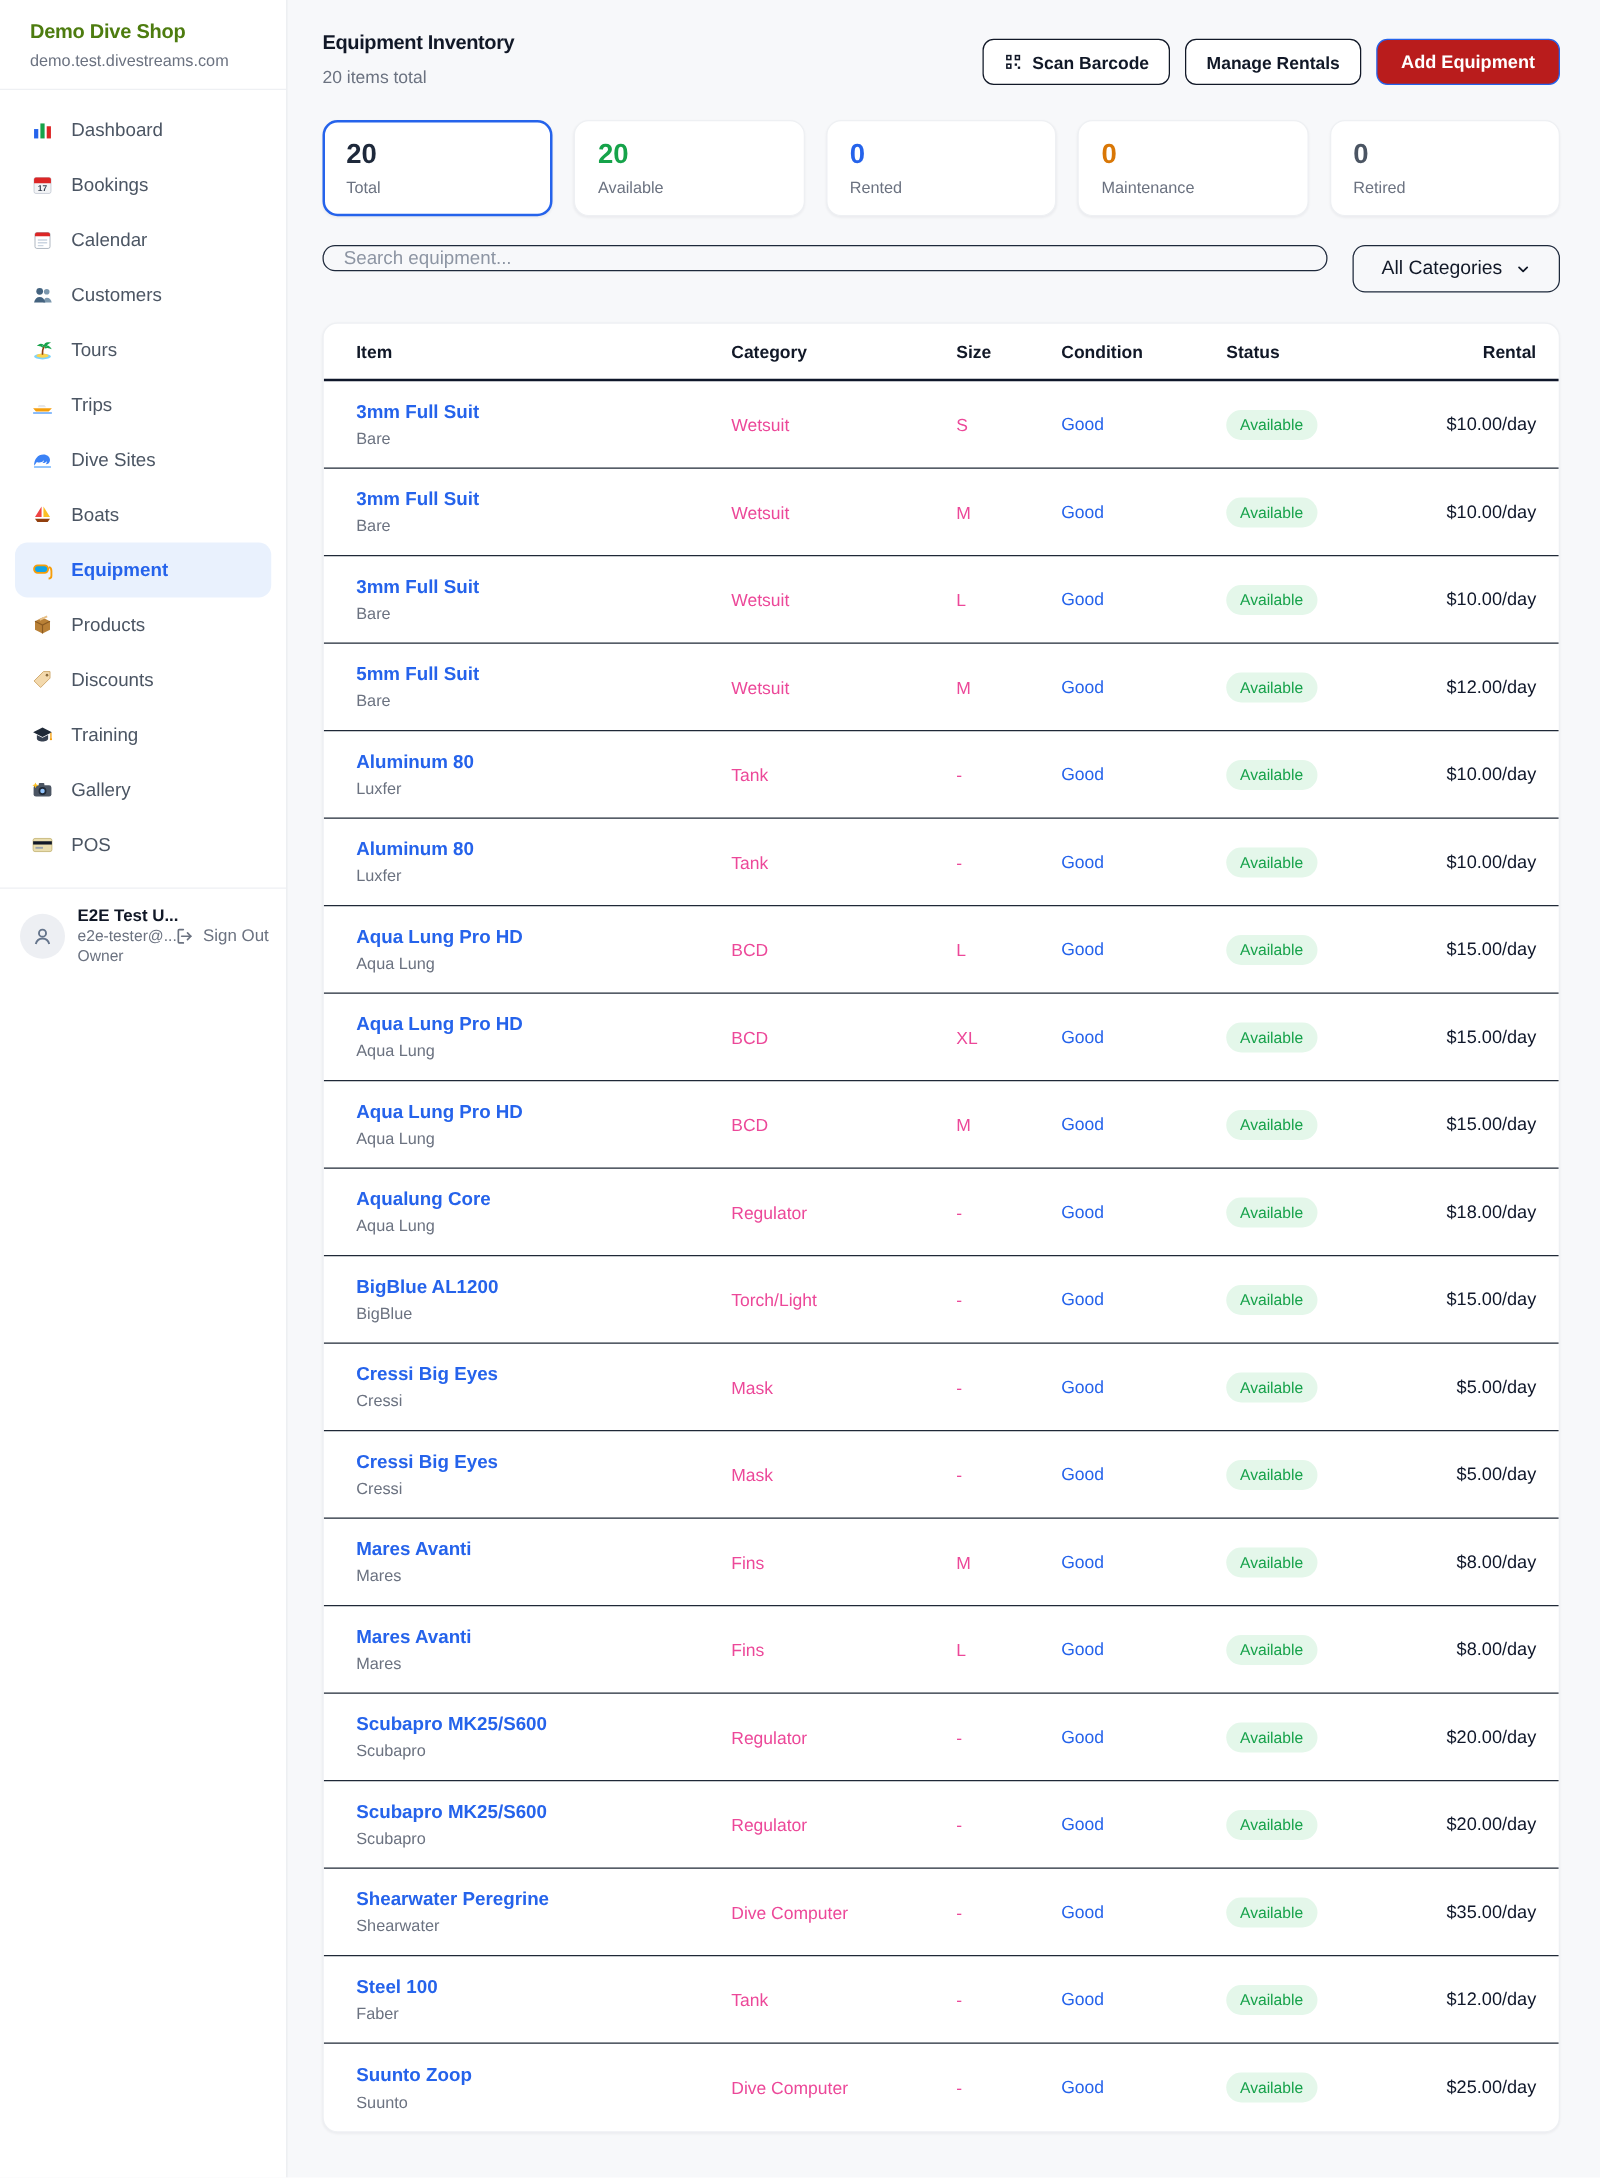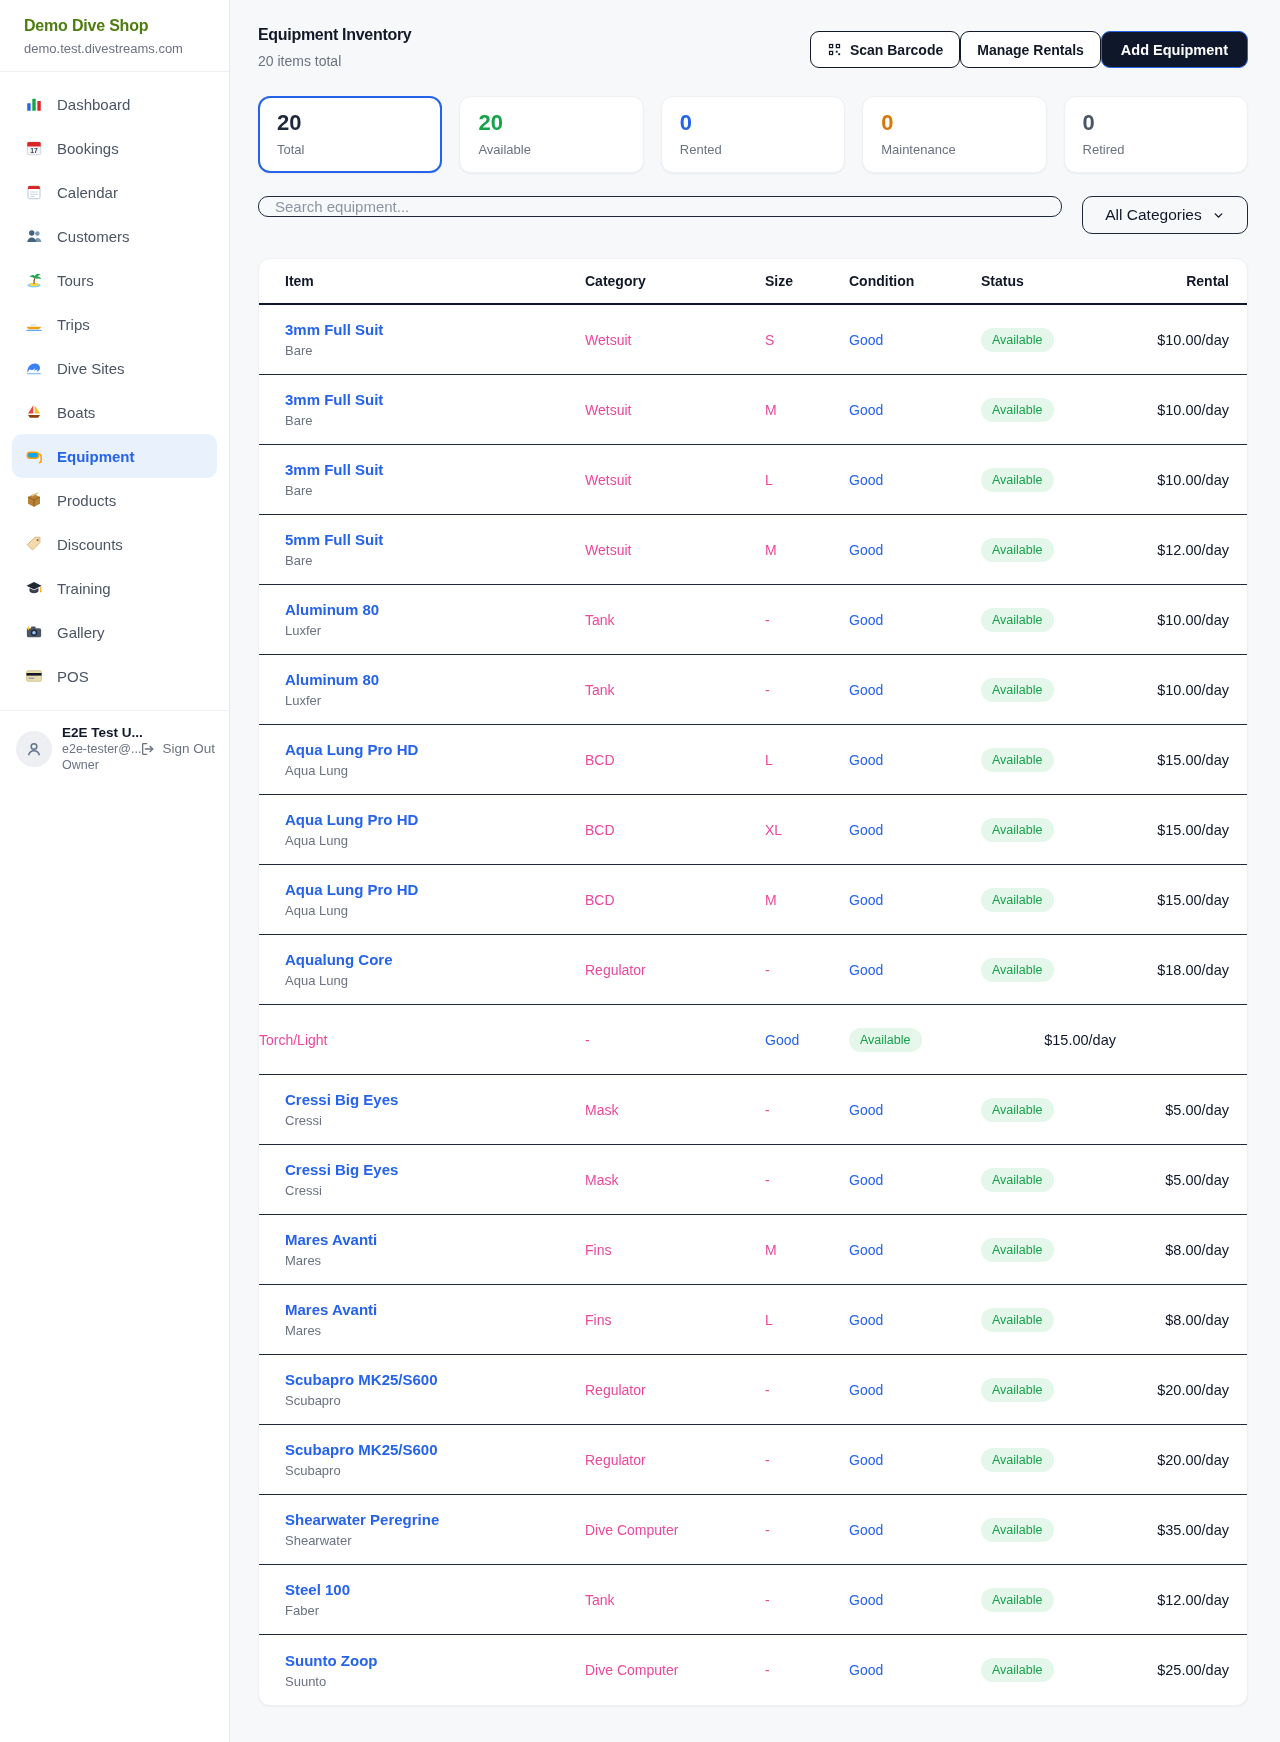--- a/index.html
+++ b/index.html
@@ -41,28 +41,28 @@
   .user-email, .user-role { font-size: 12.5px; color: #6b7280; margin-top: 2px; white-space: nowrap; }
   .signout { margin-left: auto; display: flex; align-items: center; gap: 6px; color: #6b7280;
     font-size: 13.5px; font-weight: 500; cursor: pointer; background: none; border: none;
     font-family: inherit; white-space: nowrap; }
 
   
   .main { margin-left: 230px; padding: 26px 32px 32px 28px; }
   .page-header { display: flex; justify-content: space-between; align-items: flex-start; }
   .page-title { font-size: 16px; font-weight: 800; color: #111827; letter-spacing: -.3px; }
   .page-subtitle { margin-top: 9px; font-size: 14px; color: #6b7280; }
-  .header-actions { display: flex; gap: 0; margin-top: 5px; }
+  .header-actions { display: flex; gap: 12px; margin-top: 5px; }
   .btn {
     display: inline-flex; align-items: center; gap: 8px; height: 37px;
     padding: 0 16px; border-radius: 9px; font-size: 14px; font-weight: 600;
     font-family: inherit; cursor: pointer; white-space: nowrap;
   }
   .btn-outline { background: #fff; border: 1.5px solid #111827; color: #111827; }
-  .btn-primary { background: #0f172a; border: 1.5px solid #2563eb; color: #fff; padding: 0 19px; font-size: 14.5px; }
+  .btn-primary { background: #b91c1c; border: 1.5px solid #2563eb; color: #fff; padding: 0 19px; font-size: 14.5px; }
 
   
   .stats { margin-top: 27px; display: grid; grid-template-columns: repeat(5, 1fr); gap: 17px; }
   .stat-card {
     background: #fff; border: 1px solid #eef0f3; border-radius: 12px;
     padding: 13px 18px 15px; box-shadow: 0 1px 2px rgba(15,23,42,.05); cursor: pointer;
   }
   .stat-card.selected { border: 2px solid #2563eb; padding: 12px 17px 14px; }
   .stat-value { font-size: 22px; font-weight: 800; }
   .stat-label { margin-top: 6px; font-size: 13px; color: #6b7280; }
@@ -530,20 +530,24 @@
     <div class="cell">
       <span class="cond-link">Good</span>
     </div>
     <div class="cell">
       <span class="badge">Available</span>
     </div>
     <div class="cell last price">$18.00/day</div>
   </div>
 
   <div class="tgrid trow">
+    <div class="cell first">
+      <a class="item-name">BigBlue AL1200</a>
+      <div class="item-brand">BigBlue</div>
+    </div>
     <div class="cell cell-text">Torch/Light</div>
     <div class="cell cell-text">-</div>
     <div class="cell">
       <span class="cond-link">Good</span>
     </div>
     <div class="cell">
       <span class="badge">Available</span>
     </div>
     <div class="cell last price">$15.00/day</div>
   </div>

